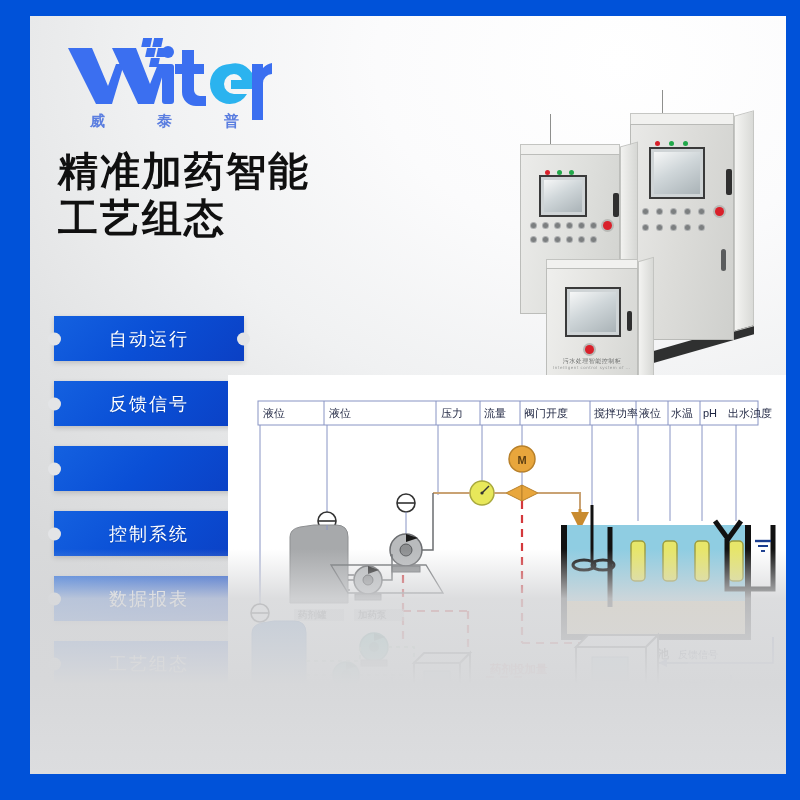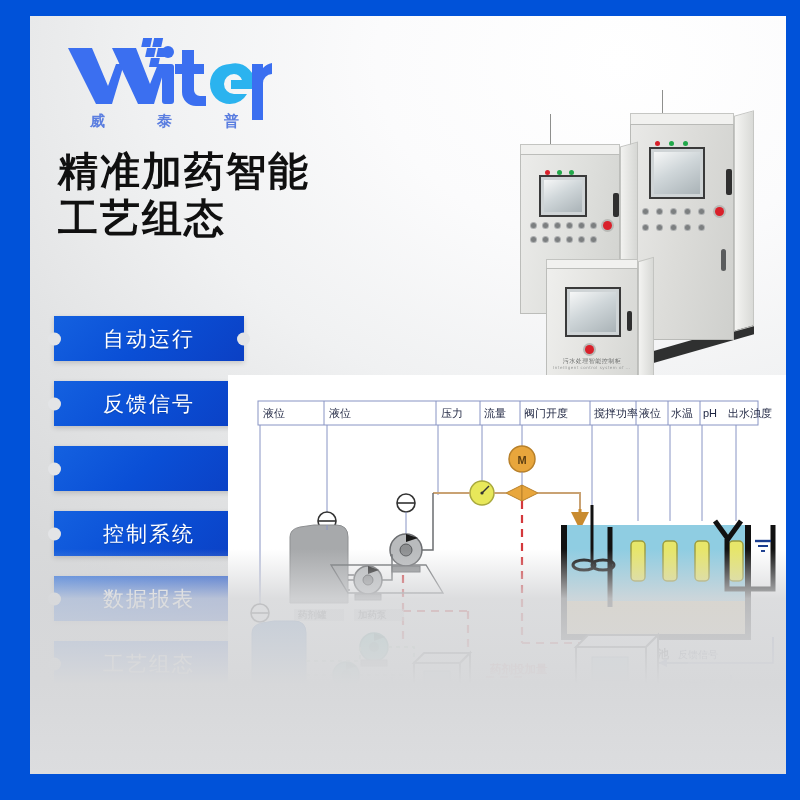--- a/index.html
+++ b/index.html
@@ -47,21 +47,21 @@
   
   .tags{position:absolute;left:24px;top:300px;width:190px;}
   .tag{
     position:relative;height:45px;margin-bottom:20px;
     background:linear-gradient(135deg,#1461e0 0%,#0a4fd6 48%,#0b40c4 100%);
     display:flex;align-items:center;justify-content:center;
     box-shadow:0 2px 5px rgba(0,0,0,.16);
   }
   .tag-label{
     font-family:Liberation Mono, monospace;
-    font-size:21px;font-weight:400;color:#fff;letter-spacing:2px;
+    font-size:18px;font-weight:400;color:#fff;letter-spacing:2px;
     text-shadow:0 1px 1px rgba(0,0,0,.18);
   }
   .notch{
     position:absolute;top:50%;width:13px;height:13px;border-radius:50%;
     background:#e3e4e6;transform:translateY(-50%);
   }
   .notch.l{left:-6px;}
   .notch.r{right:-6px;}
 
   

